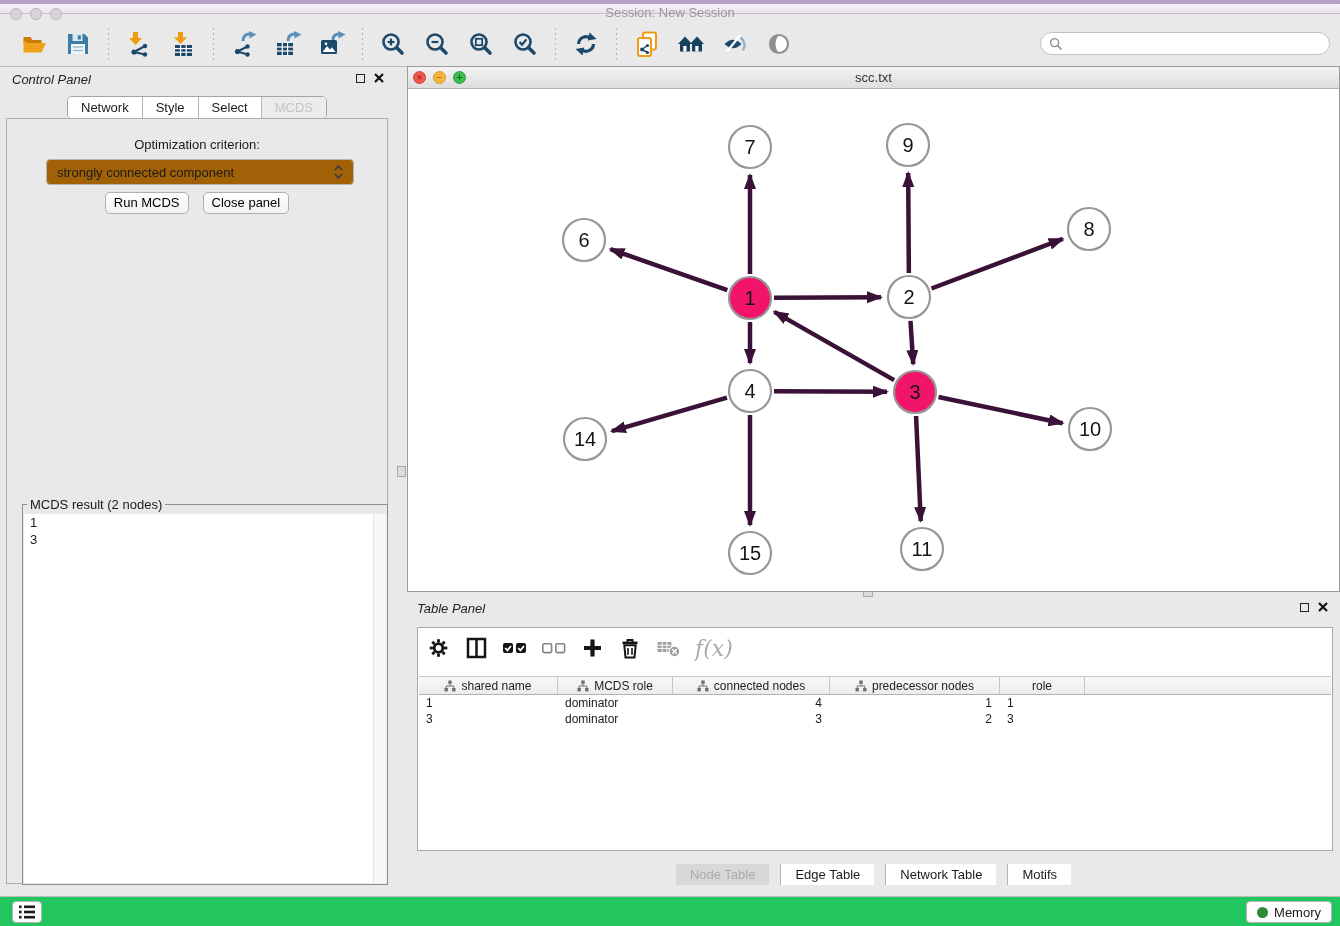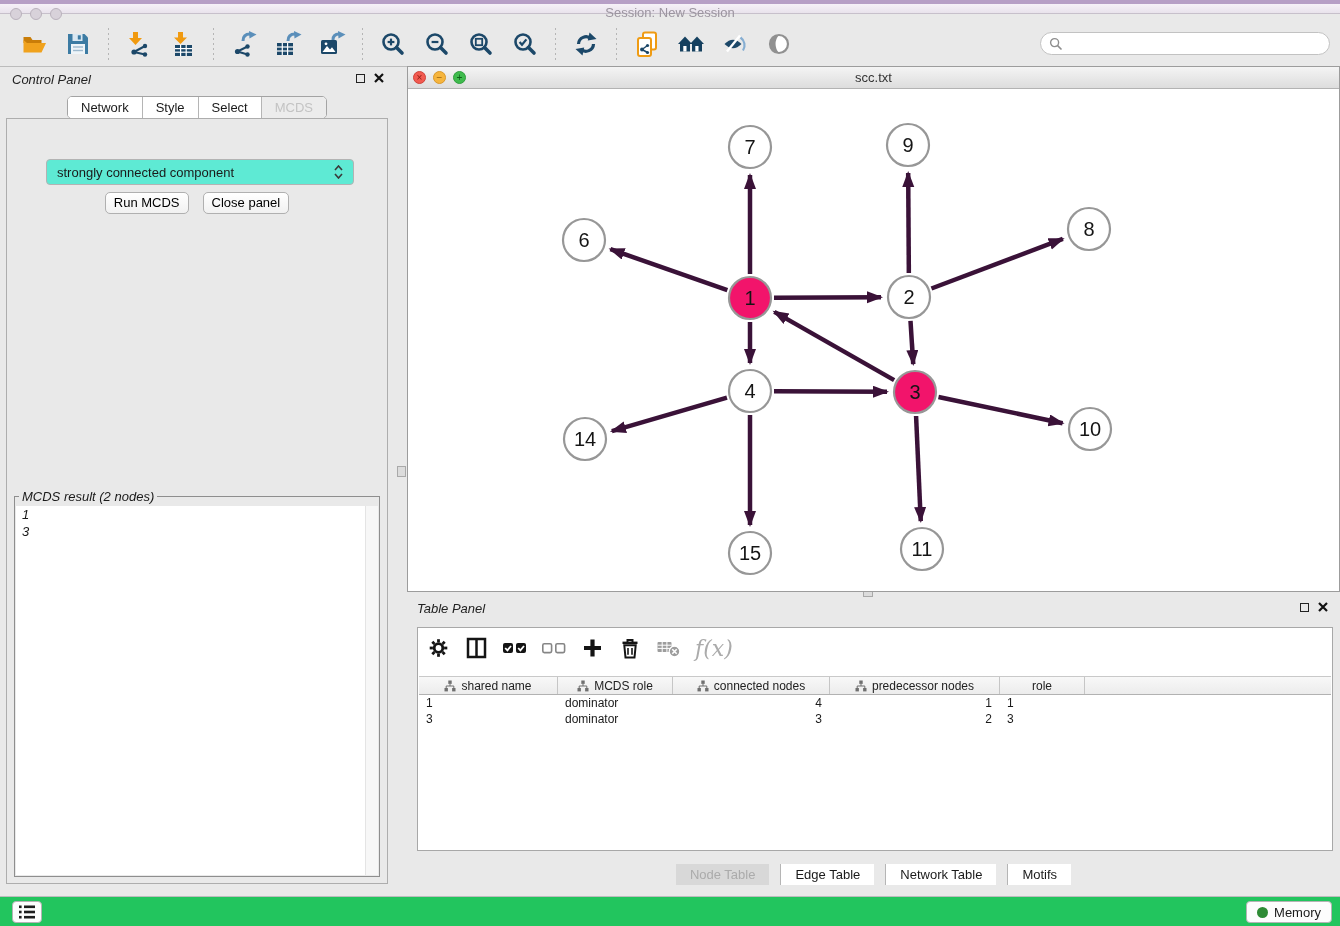--- a/index.html
+++ b/index.html
@@ -45,28 +45,28 @@
   .close-btn svg{ display:block; }
   .segbar{ position:absolute; top:29px; left:50%; transform:translateX(-50%);
     display:inline-flex; border:1px solid #a3a3a3; border-radius:5px; overflow:hidden; background:#fff;}
   .seg{ padding:3px 13px; font-size:13px; background:#fff; border-left:1px solid #b5b5b5; white-space:nowrap;}
   .seg:first-child{ border-left:none; }
   .seg.sel{ background:#ececec; color:#c3c3c3; }
   .cp-box{ position:absolute; left:6px; top:51px; width:382px; height:766px;
     border:1px solid #adadad; background:#e9e9e9; }
   .opt-label{ position:absolute; left:0; right:0; top:18px; text-align:center; font-size:13px; }
   .dropdown{ position:absolute; left:39px; top:40px; width:308px; height:23px;
-    background:#5eead4; border:1px solid #b3b3b3; border-radius:4px;
+    background:#a16207; border:1px solid #b3b3b3; border-radius:4px;
     display:flex; align-items:center; padding:12px 10px; font-size:13px; }
   .dropdown .ddtext{ flex:1; }
   .cp-buttons{ position:absolute; top:73px; left:0; right:0; display:flex; justify-content:center; gap:14px;}
   .pushbtn{ height:22px; padding:0 8px; font-size:13px; line-height:20px;
     background:linear-gradient(#ffffff,#f1f1f1); border:1px solid #b0b0b0; border-radius:5px; }
   fieldset.resultbox{ position:absolute; left:7px; top:370px; width:366px; height:388px;
-    margin:0; padding:0; border:1px solid #8e8e8e; background:#e9e9e9;font-style:italic;}
+    margin:8px; padding:0; border:1px solid #8e8e8e; background:#e9e9e9;}
   fieldset.resultbox legend{ font-size:13px; margin-left:4px; padding:0 3px; }
   .result-list{ position:absolute; left:1px; right:1px; top:2px; bottom:1px; background:#fff; overflow:hidden;}
   .result-scroll{ position:absolute; right:0; top:0; bottom:0; width:13px; background:#f7f7f7; border-left:1px solid #e4e4e4;}
   .result-item{ font-size:13px; line-height:17px; padding-left:6px; }
   .v-handle{ position:absolute; left:397px; top:466px; width:9px; height:11px;
     background:#dcdcdc; border:1px solid #a9a9a9; }
   .h-handle{ position:absolute; left:863px; top:589px; width:10px; height:8px;
     background:#dcdcdc; border:1px solid #a9a9a9; }
   
   .netwin{ position:absolute; left:407px; top:66px; width:933px; height:526px;
@@ -306,20 +306,21 @@
       </div>
     </div>
   </div>
   <div class="segbar" id="cp-tabs">
       <div class="seg">Network</div>
       <div class="seg">Style</div>
       <div class="seg">Select</div>
       <div class="seg sel">MCDS</div>
     </div>
   <div class="cp-box">
+    <div class="opt-label">Optimization criterion:</div>
     <div class="dropdown">
       <span class="ddtext">strongly connected component</span>
       <svg width="9" height="14" viewBox="0 0 9 14">
         <path d="M1 5 L4.5 1 L8 5" fill="none" stroke="#3a3a3a" stroke-width="1.6"></path>
         <path d="M1 9 L4.5 13 L8 9" fill="none" stroke="#3a3a3a" stroke-width="1.6"></path>
       </svg>
     </div>
     <div class="cp-buttons">
       <button class="pushbtn">Run MCDS</button>
       <button class="pushbtn">Close panel</button>

